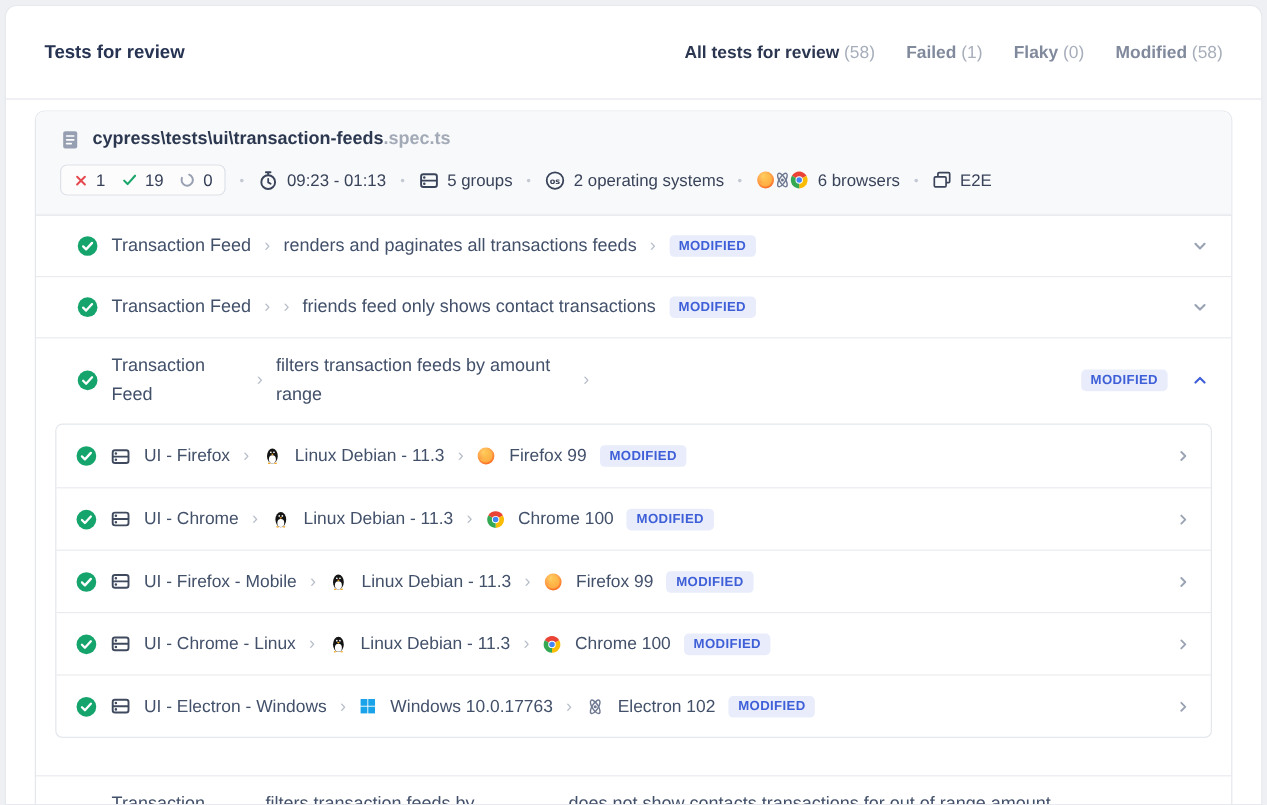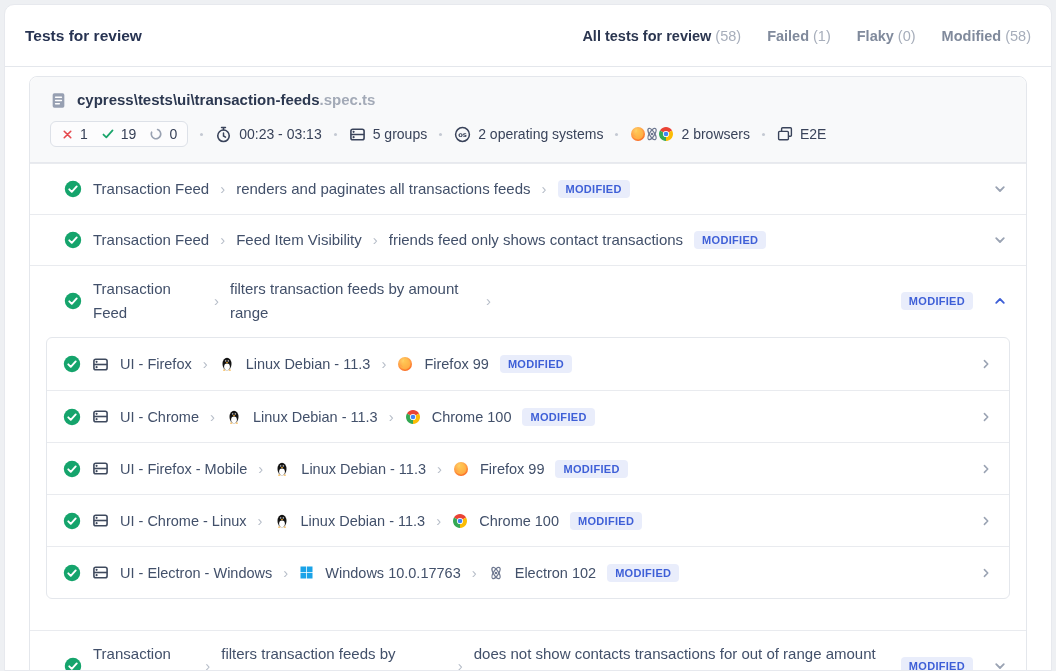--- a/index.html
+++ b/index.html
@@ -2,22 +2,22 @@
 <html><head>
 <meta charset="utf-8">
 <style>
   * { margin:0; padding:0; box-sizing:border-box; }
   html,body { width:1056px; height:671px; overflow:hidden; }
   body { background:#eef0f3; font-family:"Liberation Sans","DejaVu Sans",sans-serif; }
   .window { margin:4px 4px 0 4px; height:667px; background:#fff; border:1px solid #e7e9ee;
             border-radius:10px 10px 0 0; overflow:hidden; }
 
   
-  .topbar { height:62px; display:flex; align-items:center; justify-content:space-between;
-            padding:0 20px; border-bottom:1px solid #e4e7ec; }
+  .topbar { height:78px; display:flex; align-items:center; justify-content:space-between;
+            padding:0 32px; border-bottom:1px solid #e4e7ec; }
   .page-title { font-size:15.5px; font-weight:700; color:#273352; }
   .tabs { display:flex; align-items:center; gap:26px; }
   .tab { font-size:14.5px; font-weight:700; color:#808a9c; cursor:pointer; white-space:nowrap; }
   .tab .count { font-weight:400; color:#a7aebb; margin-left:4px;margin-top:28px; }
   .tab.active { color:#2b3650; }
 
   
   .content { padding:9px 24px 0 24px; }
   .spec-card { border:1px solid #e4e7ec; border-radius:8px; background:#fff; }
 
@@ -203,21 +203,21 @@
                   <use href="#sym-skip"></use>
                 </svg>
               <span>0</span>
             </span>
           </div>
           <span class="dot"></span>
           <span class="stat">
             <svg class="ic" width="17" height="17">
                 <use href="#sym-timer"></use>
               </svg>
-            <span>00:23 - 03:13</span>
+            <span>09:23 - 01:13</span>
           </span>
           <span class="dot"></span>
           <span class="stat">
             <svg class="ic" width="17" height="17">
                 <use href="#sym-groups"></use>
               </svg>
             <span>5 groups</span>
           </span>
           <span class="dot"></span>
           <span class="stat">
@@ -232,21 +232,21 @@
               <svg class="ic" width="16" height="16">
                   <use href="#sym-firefox"></use>
                 </svg>
               <svg class="ic" width="16" height="16">
                   <use href="#sym-electron"></use>
                 </svg>
               <svg class="ic" width="16" height="16">
                   <use href="#sym-chrome"></use>
                 </svg>
             </span>
-            <span>2 browsers</span>
+            <span>6 browsers</span>
           </span>
           <span class="dot"></span>
           <span class="stat">
             <svg class="ic" width="16" height="16">
                 <use href="#sym-e2e"></use>
               </svg>
             <span>E2E</span>
           </span>
         </div>
       </div>
@@ -269,21 +269,20 @@
         </div>
       </div>
 
       <div class="test-row">
         <div class="trow simple">
           <svg class="ic" width="18" height="18">
               <use href="#sym-check-circle"></use>
             </svg>
           <span class="crumb">Transaction Feed</span>
             <span class="sep"></span>
-          <span class="crumb">Feed Item Visibility</span>
             <span class="sep"></span>
           <span class="crumb">friends feed only shows contact transactions</span>
           <span class="badge">MODIFIED</span>
           <span class="row-chevron">
               <svg class="ic" width="16" height="16">
                 <use href="#sym-chev-down"></use>
               </svg>
             </span>
         </div>
       </div>

